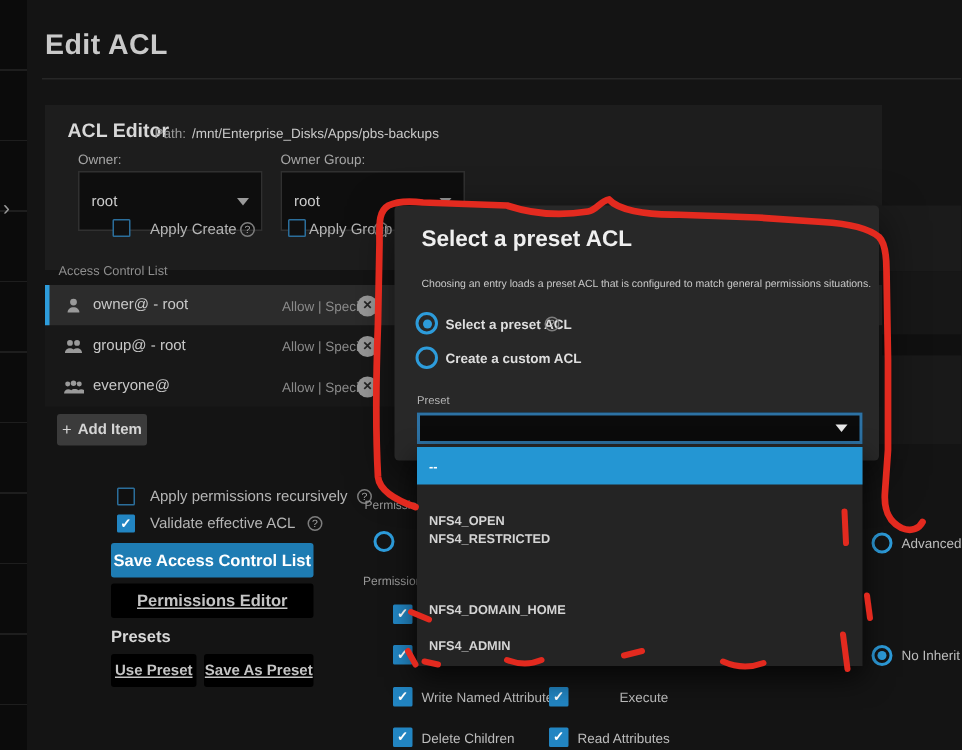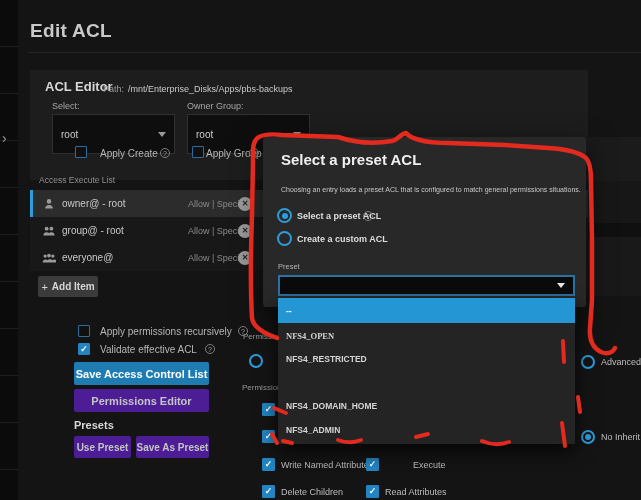--- a/index.html
+++ b/index.html
@@ -55,21 +55,21 @@
   .row-meta{position:absolute;left:158px;top:9px;font-size:9px;color:#8a8a8a;}
   .xbtn{position:absolute;left:208px;top:7px;width:14px;height:14px;border-radius:50%;
         background:#9b9b9b;display:flex;align-items:center;justify-content:center;}
   .xbtn::after{content:"\2715";font-size:8px;color:#262626;font-weight:bold;line-height:1;}
   .add-btn{left:38px;top:276px;width:60px;height:21px;background:#3b3b3b;border-radius:2px;
            display:flex;align-items:center;justify-content:center;font-size:10px;font-weight:bold;color:#d5d5d5;}
   .plus{margin-right:4px;font-weight:normal;font-size:11px;color:#d5d5d5;}
   
   .btn{display:flex;align-items:center;justify-content:center;font-weight:bold;border-radius:2px;}
   .btn-save{left:74px;top:362px;width:135px;height:23px;background:#1e7cb3;font-size:11px;color:#fff;}
-  .btn-grey{background:#4c1d95;color:#c4c4c4;}
+  .btn-grey{background:#000000;color:#c4c4c4;text-decoration:underline;}
   .btn-perm{left:74px;top:389px;width:135px;height:23px;font-size:11px;}
   .presets-heading{left:74px;top:419px;font-size:11px;font-weight:bold;color:#d8d8d8;}
   .btn-use{left:74px;top:436px;width:57px;height:22px;font-size:10px;}
   .btn-saveas{left:136px;top:436px;width:73px;height:22px;font-size:10px;}
   
   .frag-label{font-size:8px;color:#979797;}
   .grid-label{font-size:9px;color:#bdbdbd;}
   
   .modal{left:263px;top:137px;width:323px;height:170px;background:#282828;border-radius:3px;
          box-shadow:0 10px 30px rgba(0,0,0,.65);z-index:10;}
@@ -103,39 +103,39 @@
 <div class="abs band b1"></div>
 <div class="abs band b2"></div>
 <div class="abs band b3"></div>
 <div class="abs band b4"></div>
 
 <div class="abs acl-heading">ACL Editor</div>
 <div class="abs path-line">
   <span class="path-label">Path:</span><span class="path-value">/mnt/Enterprise_Disks/Apps/pbs-backups</span>
 </div>
 
-<div class="abs fld-label" style="left:52px;top:101px;">Select:</div>
+<div class="abs fld-label" style="left:52px;top:101px;">Owner:</div>
 <div class="abs sel" style="left:52px;top:114px;width:123px;">
   <span class="flex1">root</span>
   <span class="caret"></span>
 </div>
 <div class="abs fld-label" style="left:187px;top:101px;">Owner Group:</div>
 <div class="abs sel" style="left:187px;top:114px;width:123px;">
   <span class="flex1">root</span>
   <span class="caret"></span>
 </div>
 
 <div class="abs cb" style="left:75px;top:146px;"></div>
 <div class="abs cb-label" style="left:100px;top:148px;">Apply Create</div>
 <div class="abs help" style="left:160px;top:148px;"></div>
 <div class="abs cb" style="left:192px;top:146px;"></div>
 <div class="abs cb-label" style="left:206px;top:148px;">Apply Group</div>
 <div class="abs help" style="left:249px;top:148px;"></div>
 
-<div class="abs list-heading">Access Execute List</div>
+<div class="abs list-heading">Access Control List</div>
 
 <div class="abs acl-row row-sel" style="top:190px;">
   <div class="blue-bar"></div>
   <svg class="row-icon" viewBox="0 0 16 16">
       <circle cx="8" cy="5" r="2.6"></circle>
       <path d="M3.5 13c0-2.5 2-4 4.5-4s4.5 1.5 4.5 4z"></path>
     </svg>
   <span class="row-label">owner@ - root</span>
   <span class="row-meta">Allow | Special</span>
   <span class="xbtn"></span>
@@ -214,21 +214,21 @@
 <div class="abs rad z11" style="left:277px;top:231px;width:15px;height:15px;"></div>
 <div class="abs modal-radio-label z11" style="left:297px;top:234px;">Create a custom ACL</div>
 
 <div class="abs preset-label">Preset</div>
 <div class="abs preset-select">
   <span class="caret w"></span>
 </div>
 
 <div class="abs dropdown">
   <div class="opt opt-hl">--</div>
-  <div class="opt" style="top:27px;font-family:Liberation Serif, serif;">NFS4_OPEN</div>
+  <div class="opt" style="top:38px;">NFS4_OPEN</div>
   <div class="opt" style="top:50px;">NFS4_RESTRICTED</div>
   <div class="opt" style="top:97px;">NFS4_DOMAIN_HOME</div>
   <div class="opt" style="top:121px;">NFS4_ADMIN</div>
 </div>
 
 <svg class="abs z30" style="left:0;top:0;" width="641" height="500" viewBox="0 0 641 500">
   <g fill="none" stroke="#e32a1f" stroke-linecap="round" stroke-linejoin="round">
     <path stroke-width="4.5" d="M277,338 C263,333 253,327 252,318 C251,300 250,270 252,215 L253,162
       C253,150 252,141 259,137 C265,134 274,134 282,135 L338,137 C356,143 374,144 392,141
       C398,140 400,134 406,133 C412,140 430,143 448,143 L505,145 548,148

